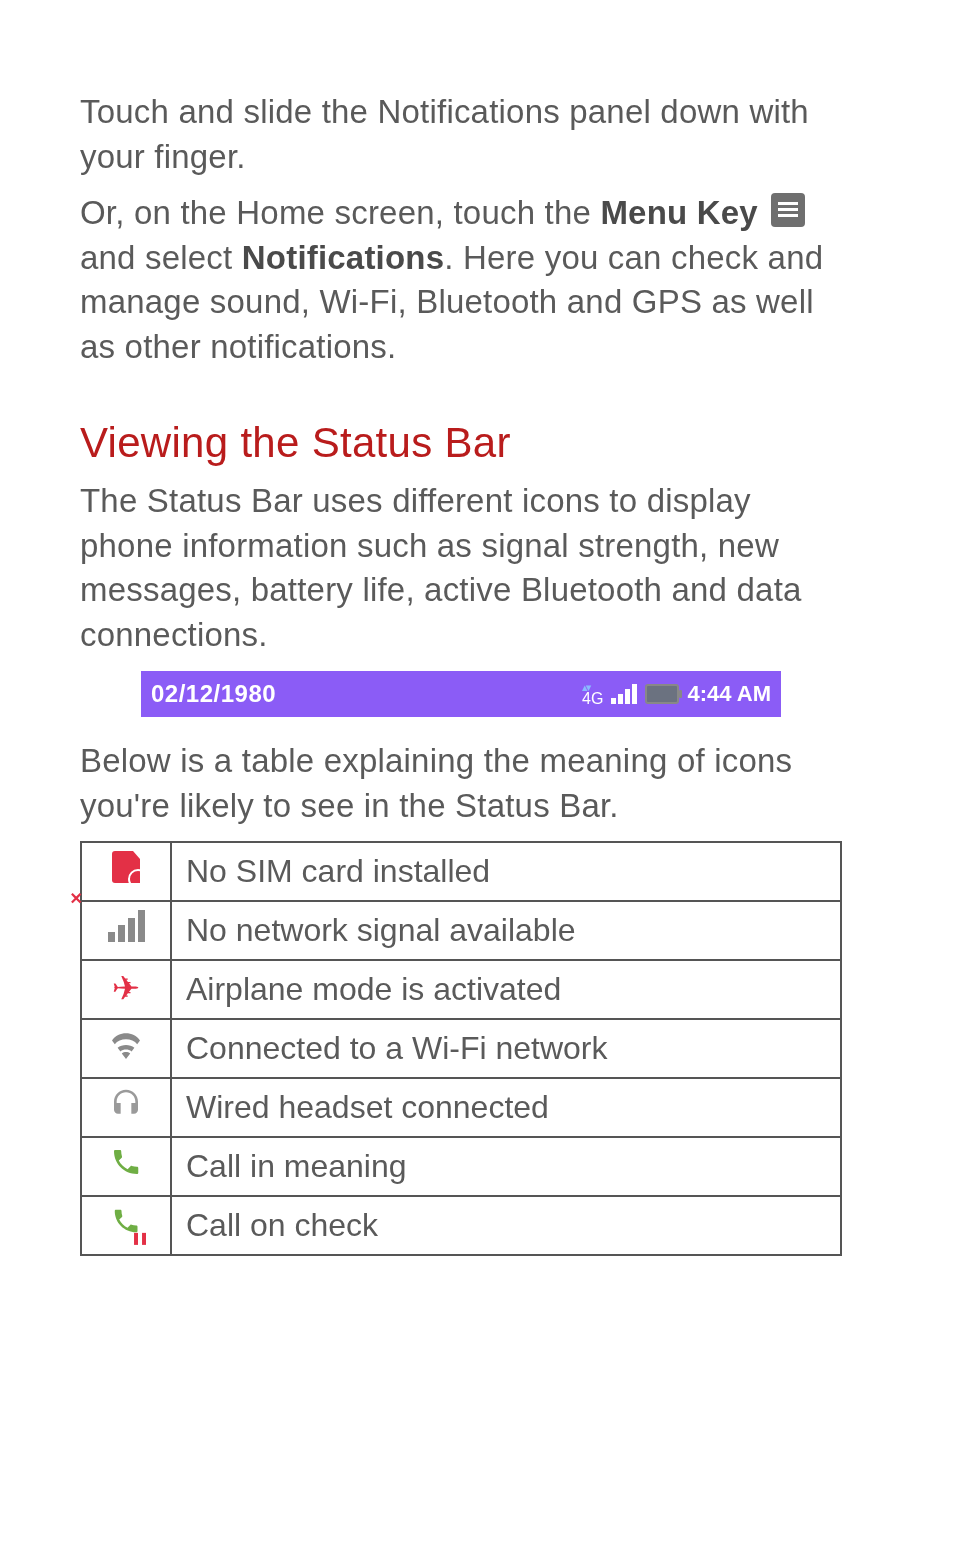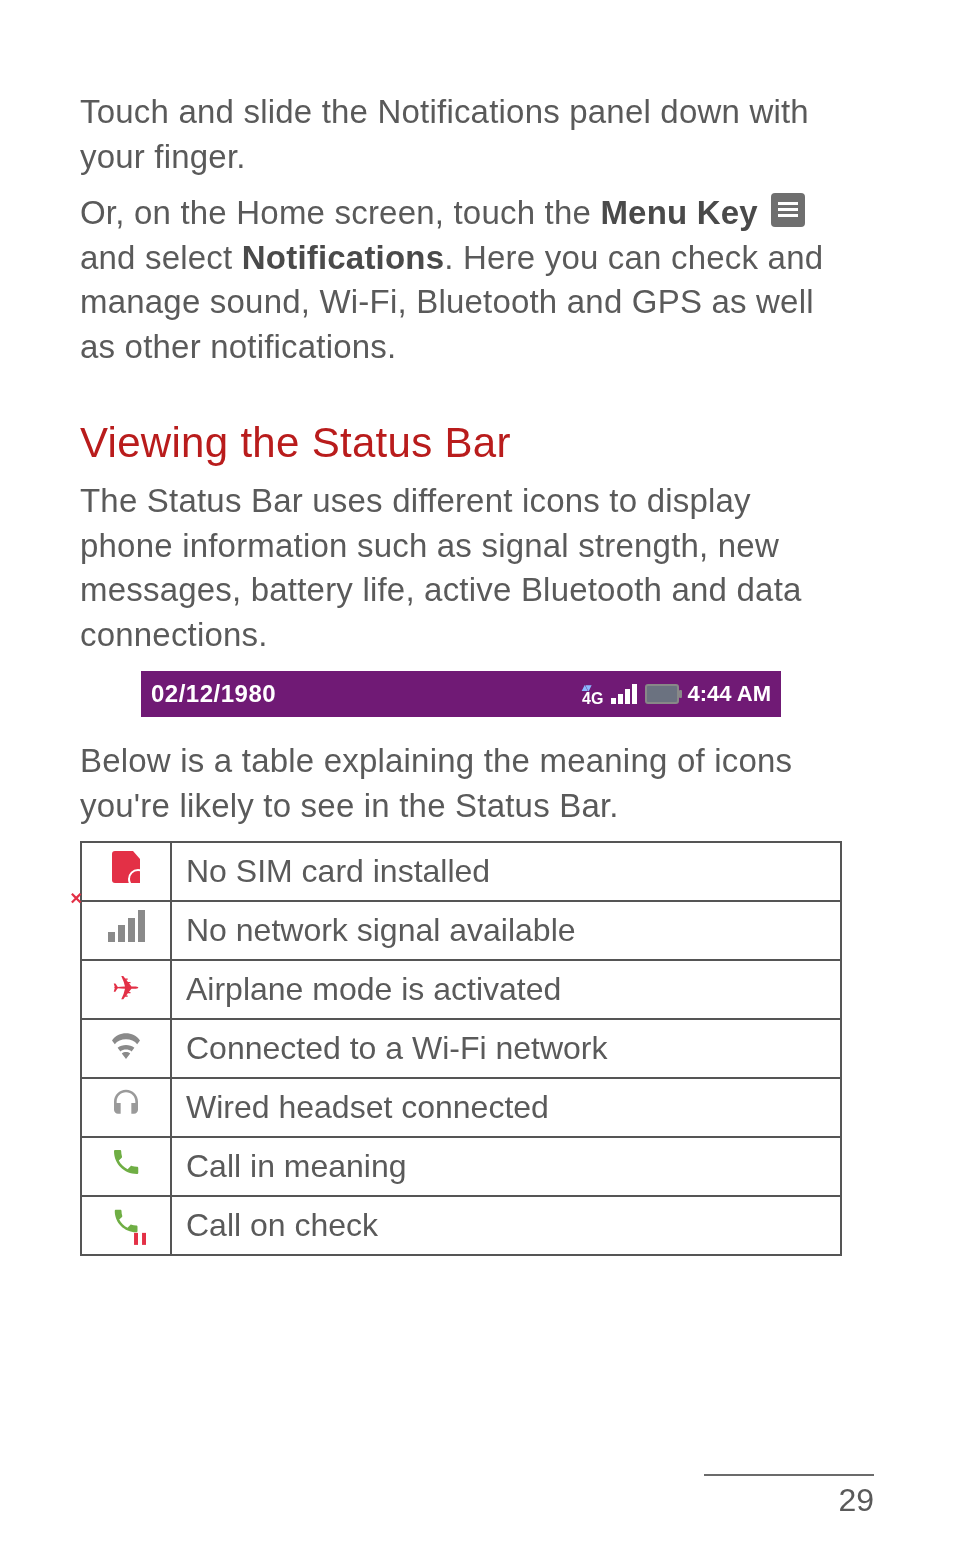--- a/index.html
+++ b/index.html
@@ -50,21 +50,21 @@
     height:3px;
     background:#fff;
     box-shadow: 0 6px 0 #fff, 0 12px 0 #fff;
   }
 
   
   .statusbar {
     margin: 14px auto 22px auto;
     width: 640px;
     height: 46px;
-    background: #701a75;
+    background: #8b5cf6;
     color: #fff;
     display: flex;
     align-items: center;
     justify-content: space-between;
     padding: 0 10px;
     box-sizing: border-box;
     font-family: Arial, sans-serif;
   }
   .statusbar .left {
     font-weight: 700;
@@ -73,21 +73,21 @@
   }
   .statusbar .right {
     display:flex;
     align-items:center;
     gap:8px;
     font-weight:700;
     font-size:22px;
   }
   .sb-4g {
     font-size:16px;
-    font-weight:700;
+    font-weight:400;
     color:#fff;
     position:relative;
     line-height:1;
   }
   .sb-4g::before{
     content:"▴▾";
     display:block;
     font-size:11px;
     letter-spacing:-2px;
     color:#8ab9ff;
@@ -326,18 +326,14 @@
       <td class="icon-cell"><span class="ic-callhold">
         <svg width="30" height="30" viewBox="0 0 24 24">
                 <path fill="#6fae44" d="M6.6 10.8c1.4 2.8 3.8 5.1 6.6 6.6l2.2-2.2c.3-.3.7-.4 1-.2 1.2.4 2.5.6 3.8.6.6 0 1 .4 1 1V20c0 .6-.4 1-1 1C10.6 21 3 13.4 3 4c0-.6.4-1 1-1h3.4c.6 0 1 .4 1 1 0 1.3.2 2.6.6 3.8.1.4 0 .8-.2 1l-2.2 2z"></path>
               </svg>
       </span></td>
       <td>Call on check</td>
     </tr>
   </tbody>
     </table>
 
-  <div class="page-number-wrap">
-    <div class="line"></div>
-    <div class="page-number">29</div>
-  </div>
 
 </div>
 
 </body></html>

